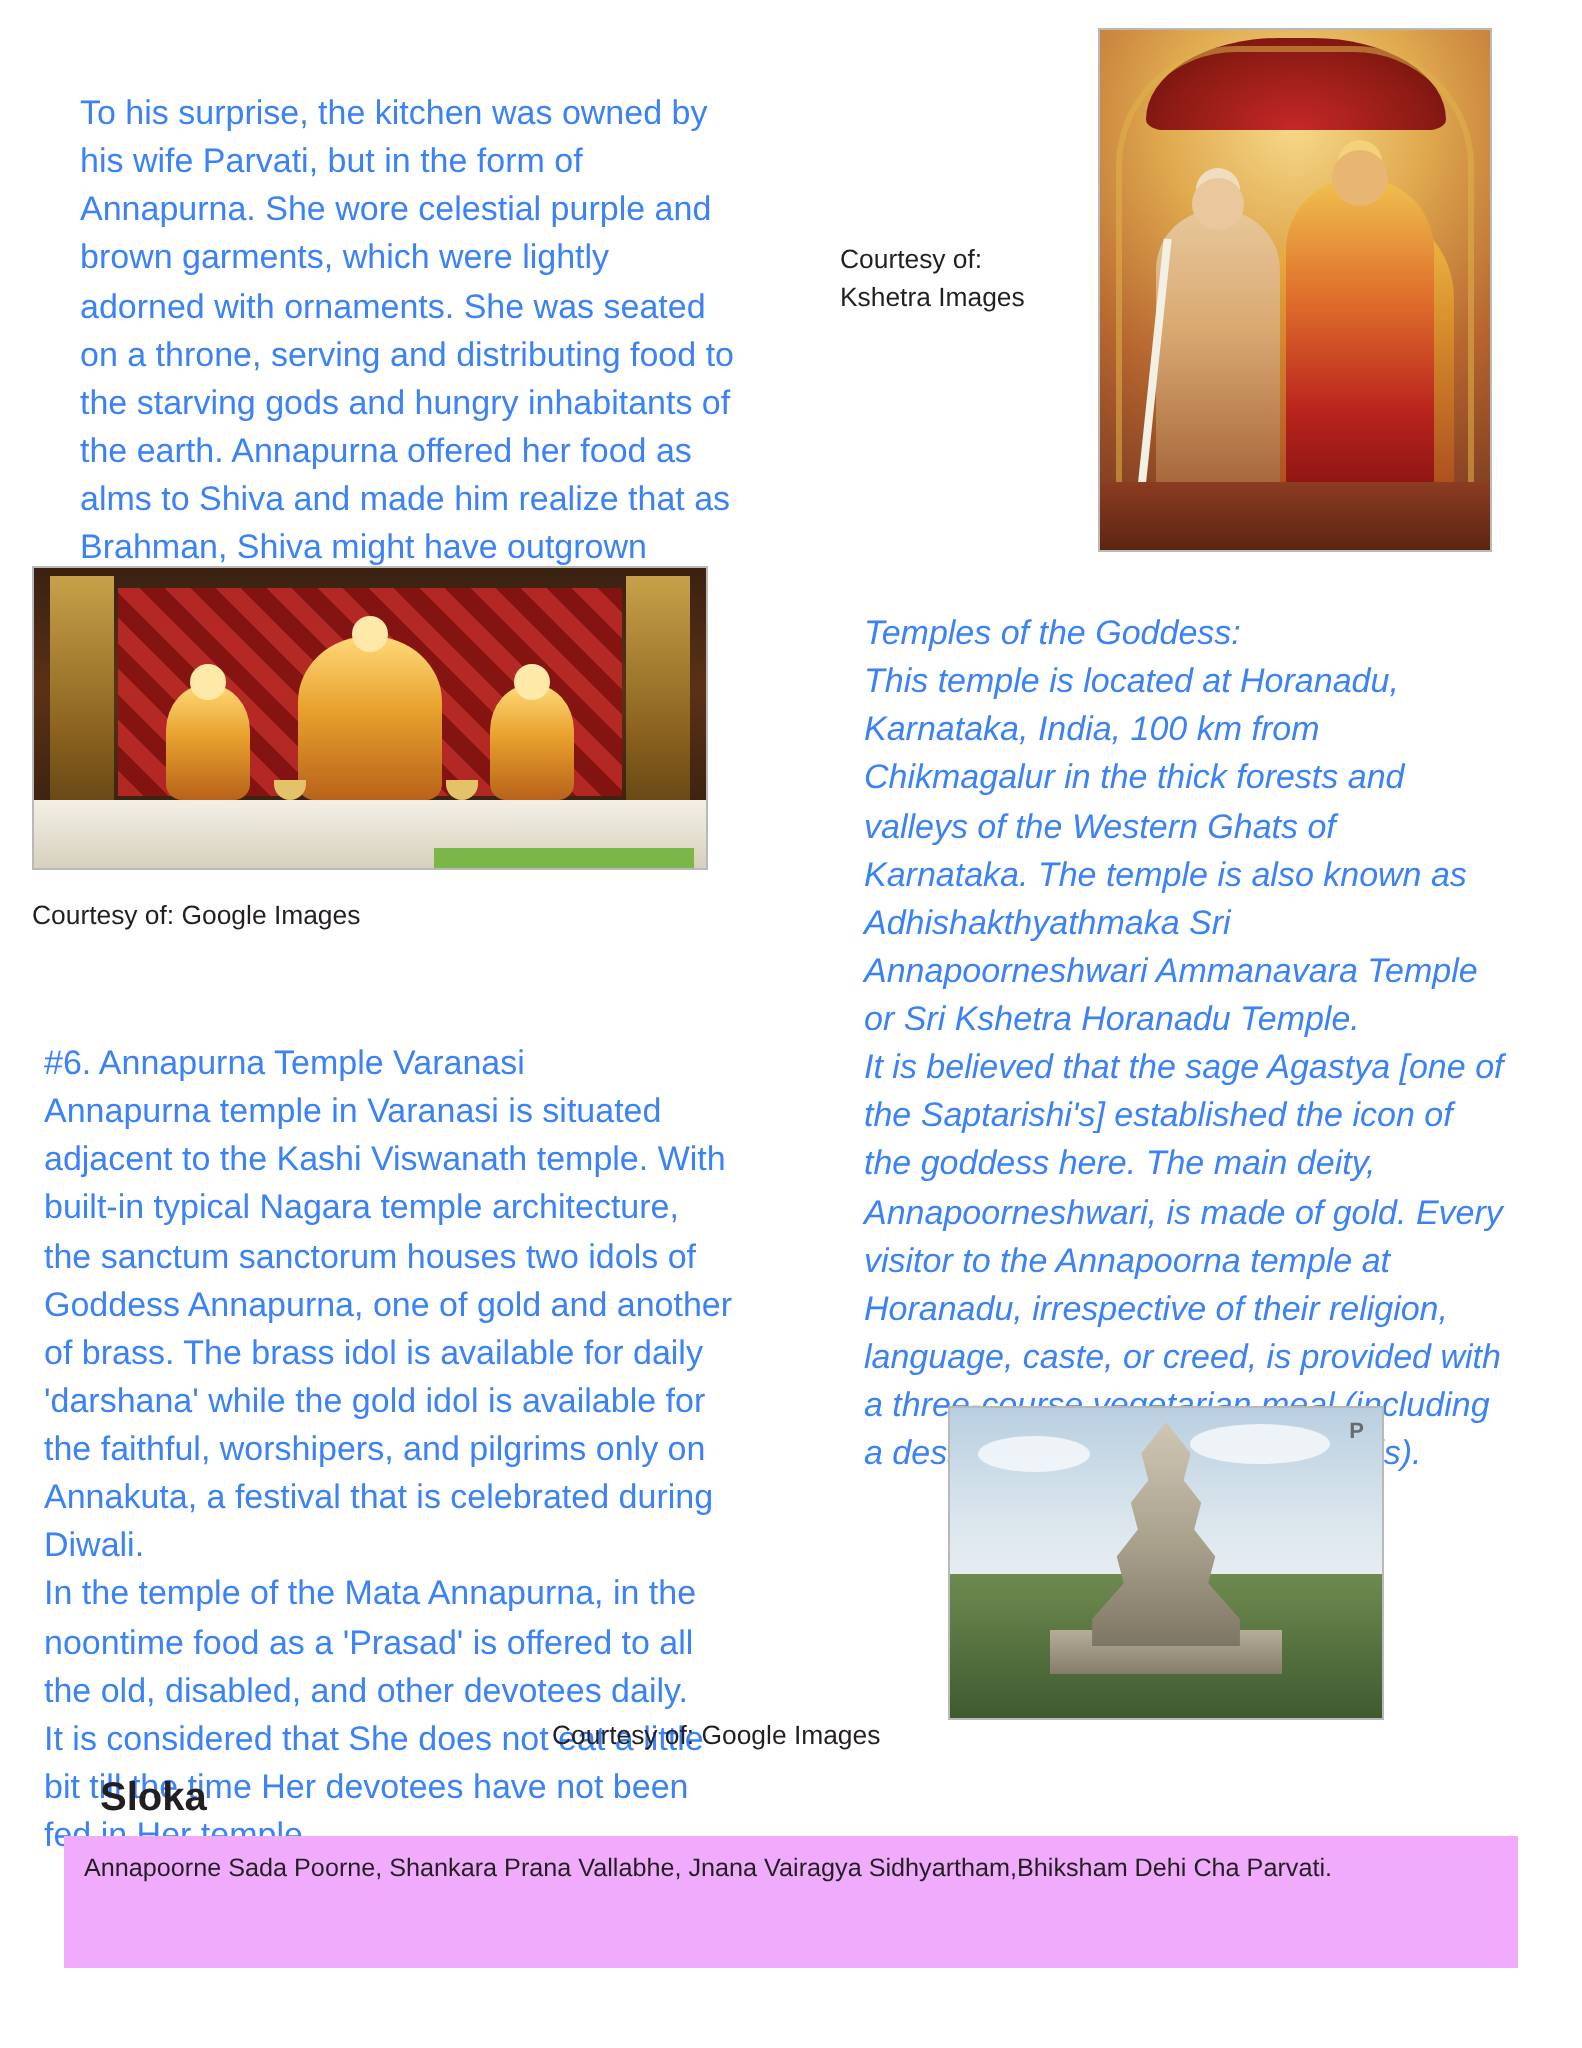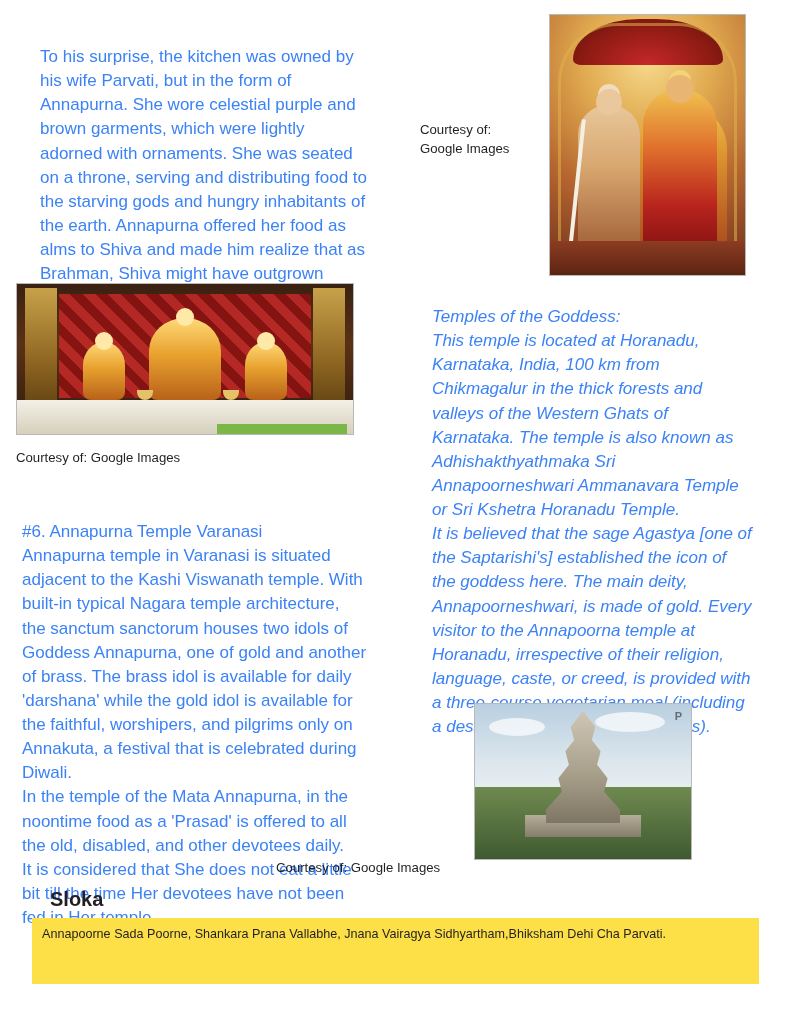--- a/index.html
+++ b/index.html
@@ -123,21 +123,21 @@
     font-size: 20px;
     font-weight: bold;
     color: #231f20;
   }
   #sloka-box {
     position: absolute;
     left: 32px;
     top: 918px;
     width: 727px;
     height: 66px;
-    background: #fde047;
+    background: #f0abfc;
     box-sizing: border-box;
     padding: 9px 10px 0 10px;
   }
   .sloka-line {
     font-size: 12.6px;
     line-height: 1.2;
     color: #231f20;
     margin-bottom: 11px;
   }
 
@@ -355,21 +355,21 @@
     <div class="paint-canopy"></div>
     <div class="paint-arch"></div>
     <div class="paint-throne"></div>
     <div class="figure-goddess"></div>
     <div class="figure-shiva"></div>
     <div class="paint-staff"></div>
     <div class="paint-floor"></div>
   </div>
   <div class="caption" id="annapurna-shiva-caption">
     <div>Courtesy of:</div>
-    <div>Google Images</div>
+    <div>Kshetra Images</div>
   </div>
 
   <div id="temple-idols-figure">
     <div class="idols-bg"></div>
     <div class="idols-backdrop"></div>
     <div class="idols-pillar l"></div>
     <div class="idols-pillar r"></div>
     <div class="idol left"></div>
     <div class="idol center"></div>
     <div class="idol right"></div>

